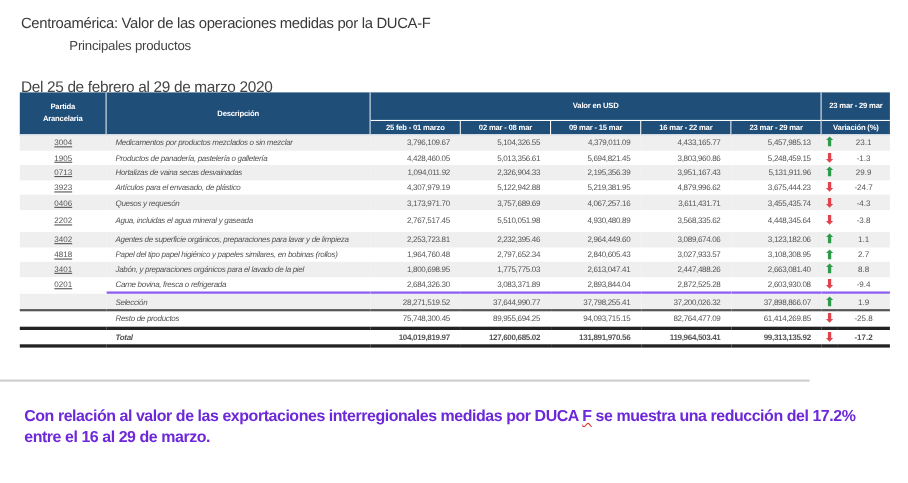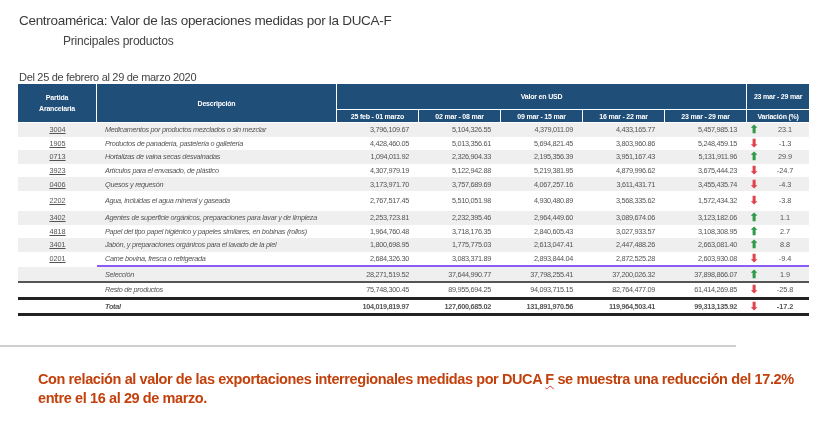--- a/index.html
+++ b/index.html
@@ -7,21 +7,21 @@
     width:825px; height:439px; background:#ffffff; position:relative; overflow:hidden;
     font-family: "Liberation Sans", sans-serif; color:#333;
   }
   .frame {
     position:absolute; left:0; top:0; width:736px; height:345px;
     border-bottom:2px solid #cfcfcf;
   }
   .title { position:absolute; left:19px; top:13px; font-size:13.5px; color:#3a3a3a; letter-spacing:-0.3px; }
   .subtitle { position:absolute; left:19px; top:34px; font-size:12px; color:#444; letter-spacing:-0.2px;margin-left:44px; }
   .units { position:absolute; left:19px; top:53px; font-size:10.5px; color:#444; letter-spacing:-0.2px; }
-  .period { position:absolute; left:19px; top:71px; font-size:11px; color:#444; letter-spacing:-0.3px; }
+  .period { position:absolute; left:19px; top:71px; font-size:14px; color:#444; letter-spacing:-0.3px; }
 
   table.t {
     position:absolute; left:18px; top:84px; width:791px;
     border-collapse:separate; border-spacing:0; font-size:7.3px; color:#555;
     table-layout:fixed;
   }
   .t th {
     background:#1f4e79; color:#fff; font-weight:bold; font-size:7px;
     border-right:1px solid #ffffff; border-bottom:1px solid #fff; padding:0; text-align:center;
     letter-spacing:-0.2px;
@@ -36,22 +36,22 @@
   .t td.arr { text-align:center; padding:0; }
   .t td.var { text-align:center; }
   .t tr.sel td { border-top:2px solid #8b5cf6; }
   .t tr.sel td.code { border-top:2px solid #fff; }
   .t tr.resto td { border-top:2px solid #555; }
   .t tr.total td { border-top:3px solid #222; border-bottom:3px solid #222; }
   .up { color:#2e9a4a; font-size:11px; font-weight:bold; }
   .down { color:#e0434c; font-size:11px; font-weight:bold; }
 
   .note {
-    position:absolute; left:38px; top:370px; width:760px;
-    font-size:14.5px; font-weight:bold; color:#c2410c; line-height:19px; letter-spacing:-0.4px;
+    position:absolute; left:22px; top:370px; width:760px;
+    font-size:14.5px; font-weight:bold; color:#6d28d9; line-height:19px; letter-spacing:-0.4px;
   }
   .squig { text-decoration: underline wavy #e03030; text-decoration-thickness:1px; }
 </style>
 </head>
 <body>
 
 <div class="frame">
   <div class="title">Centroamérica: Valor de las operaciones medidas por la DUCA-F</div>
   <div class="subtitle">Principales productos</div>
   <div class="period">Del 25 de febrero al 29 de marzo 2020</div>
@@ -140,40 +140,40 @@
         <td class="arr"><span class="down">⬇</span></td>
         <td class="var">-4.3</td>
       </tr>
       <tr class="tall">
         <td class="code">2202</td>
         <td class="desc">Agua, incluidas el agua mineral y gaseada</td>
         <td class="num">2,767,517.45</td>
         <td class="num">5,510,051.98</td>
         <td class="num">4,930,480.89</td>
         <td class="num">3,568,335.62</td>
-        <td class="num">1,572,434.32</td>
+        <td class="num">4,448,345.64</td>
         <td class="arr"><span class="down">⬇</span></td>
         <td class="var">-3.8</td>
       </tr>
       <tr class="alt">
         <td class="code">3402</td>
         <td class="desc">Agentes de superficie orgánicos, preparaciones para lavar y de limpieza</td>
         <td class="num">2,253,723.81</td>
         <td class="num">2,232,395.46</td>
         <td class="num">2,964,449.60</td>
         <td class="num">3,089,674.06</td>
         <td class="num">3,123,182.06</td>
         <td class="arr"><span class="up">⬆</span></td>
         <td class="var">1.1</td>
       </tr>
       <tr>
         <td class="code">4818</td>
         <td class="desc">Papel del tipo papel higiénico y papeles similares, en bobinas (rollos)</td>
         <td class="num">1,964,760.48</td>
-        <td class="num">3,718,176.35</td>
+        <td class="num">2,797,652.34</td>
         <td class="num">2,840,605.43</td>
         <td class="num">3,027,933.57</td>
         <td class="num">3,108,308.95</td>
         <td class="arr"><span class="up">⬆</span></td>
         <td class="var">2.7</td>
       </tr>
       <tr class="alt">
         <td class="code">3401</td>
         <td class="desc">Jabón, y preparaciones orgánicos para el lavado de la piel</td>
         <td class="num">1,800,698.95</td>

